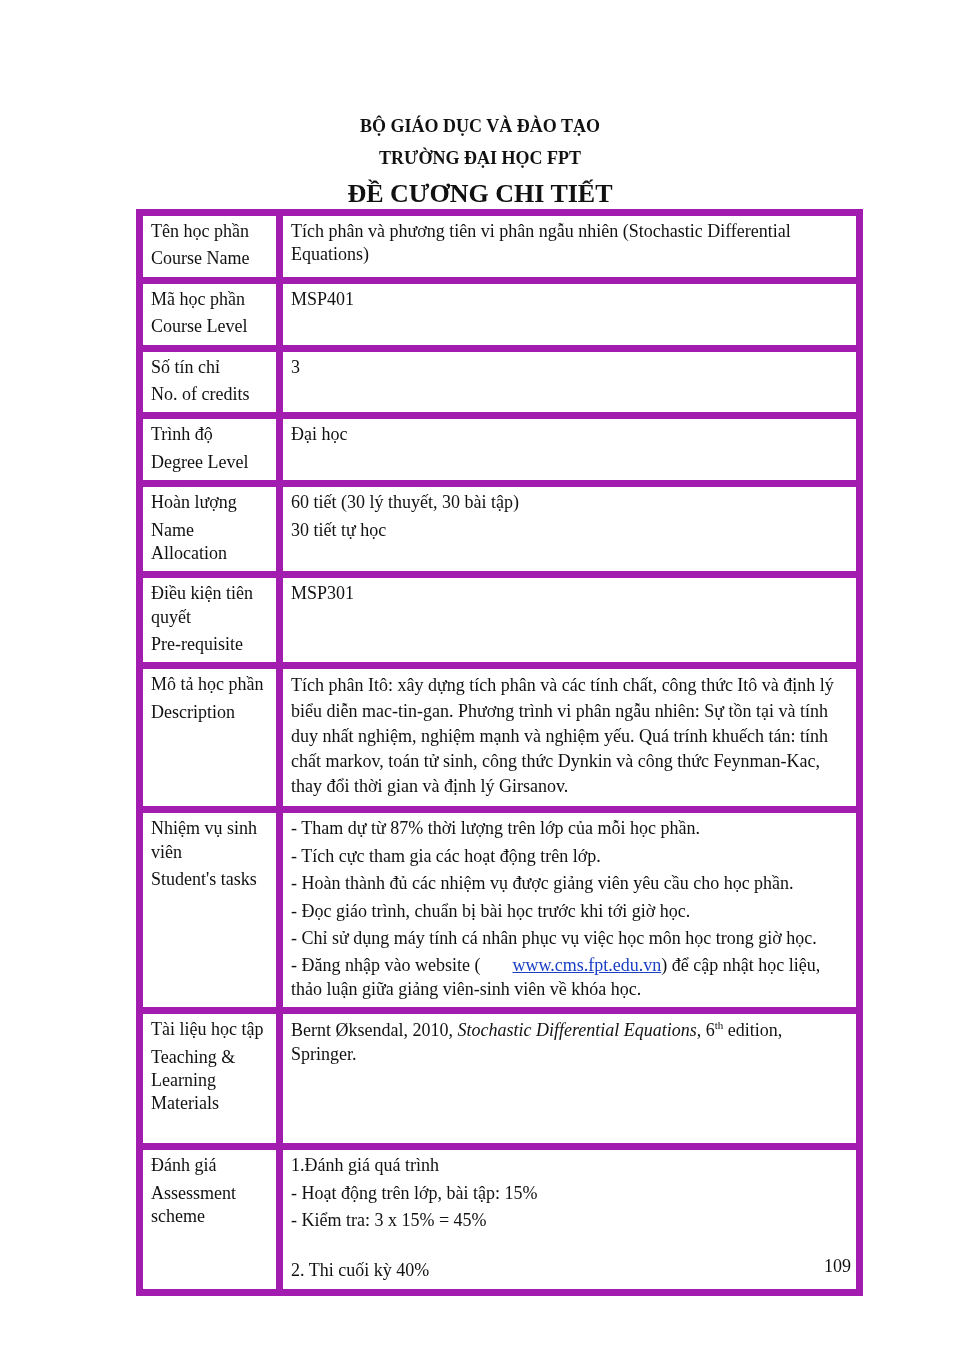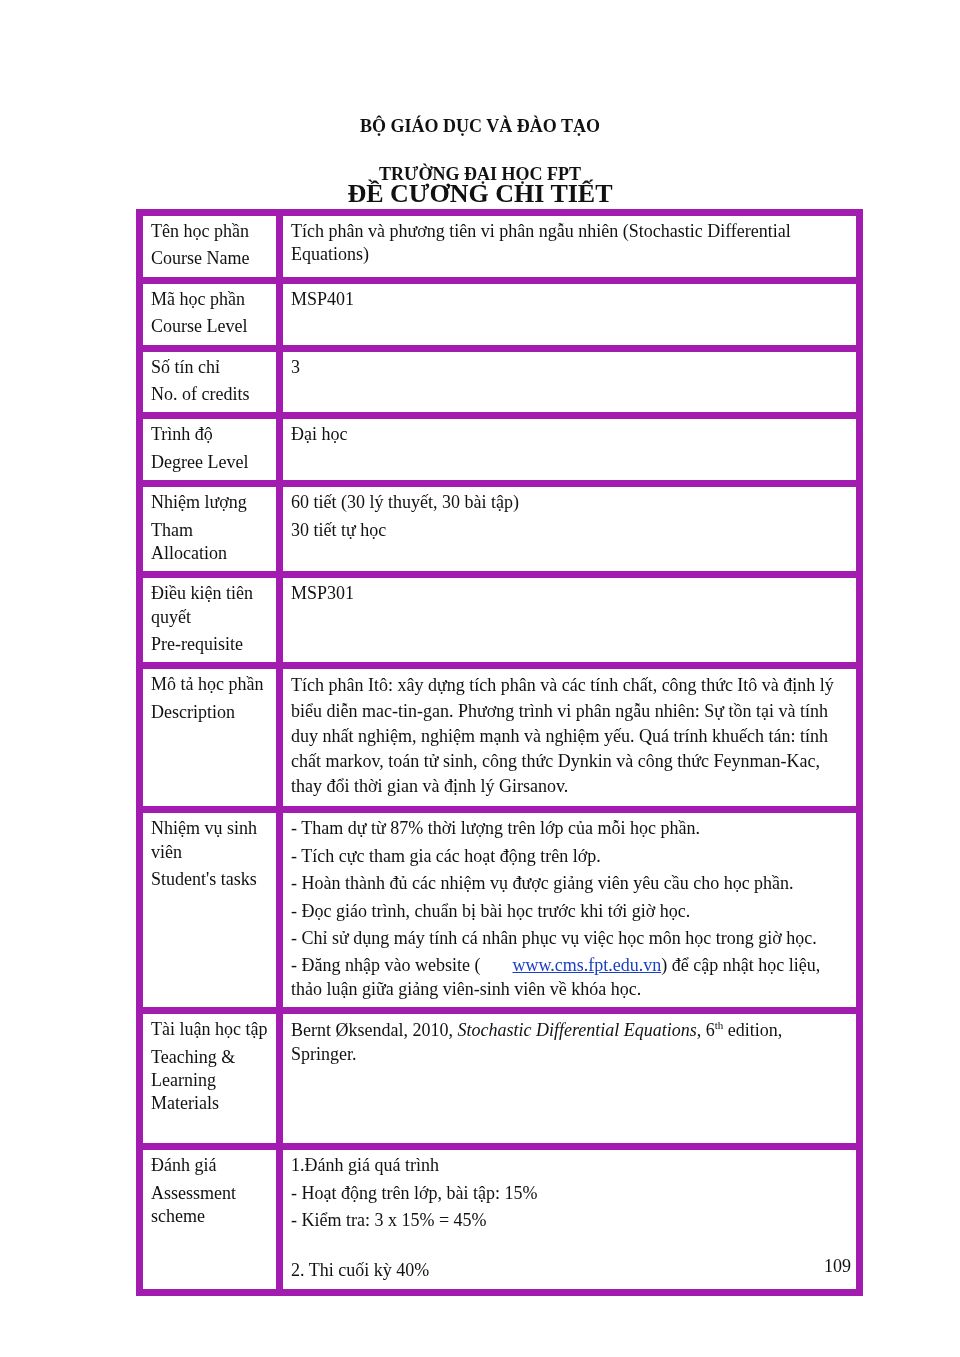--- a/index.html
+++ b/index.html
@@ -1,19 +1,19 @@
 <!DOCTYPE html>
 <html><head>
 <meta charset="utf-8">
 <style>
   html, body { margin: 0; padding: 0; background: #ffffff; }
   body { width: 960px; height: 1357px; position: relative; font-family: "Liberation Serif", serif; color: #111; }
   .hdr { position: absolute; left: 0; width: 960px; text-align: center; font-weight: bold; }
   .h1 { top: 116px; font-size: 18px; }
-  .h2 { top: 164px; font-size: 18px; }
+  .h2 { top: 148px; font-size: 18px; }
   .h3 { top: 179px; font-size: 26px; }
   table.syllabus { position: absolute; left: 136px; top: 209px; width: 727px; border-collapse: collapse; font-size: 18px; line-height: 1.3; }
   table.syllabus td { border: 7px solid #a21caf; vertical-align: top; padding: 4px 8px 6px 8px; }
   td.lbl { width: 117px; }
   .line { display: block; margin-bottom: 4px; }
   .line:last-child { margin-bottom: 0; }
   a.link { color: #1a3fc4; text-decoration: underline; margin-left: 32px; }
   .pageno { position: absolute; left: 824px; top: 1256px; font-size: 18px; }
   sup { font-size: 11px; }
 </style>
@@ -49,22 +49,22 @@
   </tr>
   <tr style="height:60px">
     <td class="lbl">
       <span class="line">Trình độ</span>
       <span class="line">Degree Level</span>
     </td>
     <td>Đại học</td>
   </tr>
   <tr style="height:82px">
     <td class="lbl">
-      <span class="line">Nhiệm lượng</span>
-      <span class="line">Tham Allocation</span>
+      <span class="line">Hoàn lượng</span>
+      <span class="line">Name Allocation</span>
     </td>
     <td>
       <span class="line">60 tiết (30 lý thuyết, 30 bài tập)</span>
       <span class="line">30 tiết tự học</span>
     </td>
   </tr>
   <tr style="height:84px">
     <td class="lbl">
       <span class="line">Điều kiện tiên quyết</span>
       <span class="line">Pre-requisite</span>
@@ -87,21 +87,21 @@
       <span class="line">- Tham dự từ 87% thời lượng trên lớp của mỗi học phần.</span>
       <span class="line">- Tích cực tham gia các hoạt động trên lớp.</span>
       <span class="line">- Hoàn thành đủ các nhiệm vụ được giảng viên yêu cầu cho học phần.</span>
       <span class="line">- Đọc giáo trình, chuẩn bị bài học trước khi tới giờ học.</span>
       <span class="line">- Chỉ sử dụng máy tính cá nhân phục vụ việc học môn học trong giờ học.</span>
       <span class="line"><span>- Đăng nhập vào website (</span><a class="link" href="#">www.cms.fpt.edu.vn</a><span>) để cập nhật học liệu, thảo luận giữa giảng viên-sinh viên về khóa học.</span></span>
     </td>
   </tr>
   <tr style="height:136px">
     <td class="lbl">
-      <span class="line">Tài luận học tập</span>
+      <span class="line">Tài liệu học tập</span>
       <span class="line">Teaching &amp; Learning Materials</span>
     </td>
     <td><span>Bernt Øksendal, 2010, </span><i>Stochastic Differential Equations</i><span>, 6</span><sup>th</sup><span> edition, Springer.</span></td>
   </tr>
   <tr style="height:141px">
     <td class="lbl">
       <span class="line">Đánh giá</span>
       <span class="line">Assessment scheme</span>
     </td>
     <td>

